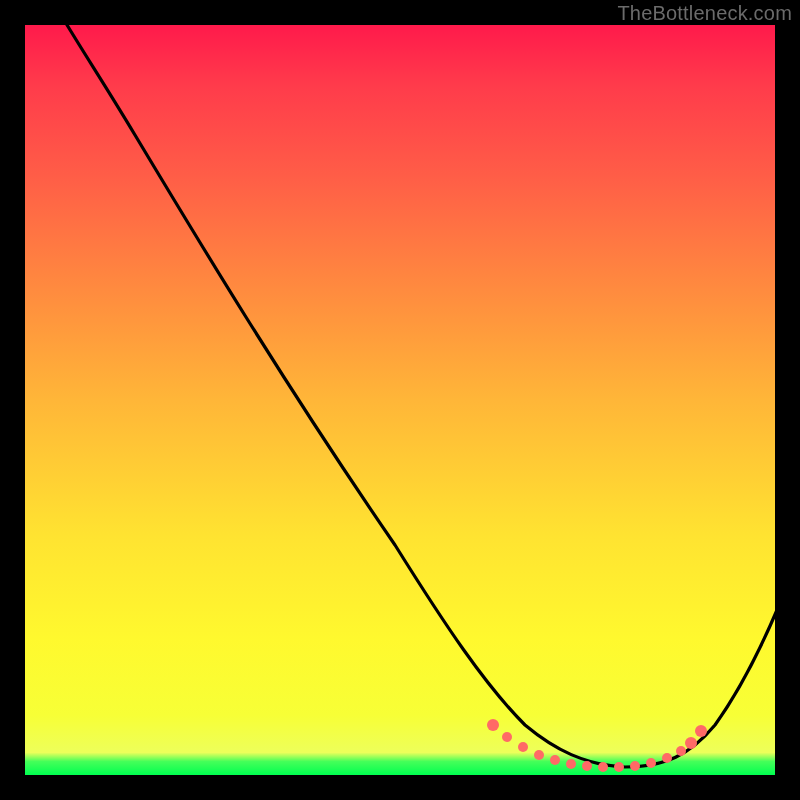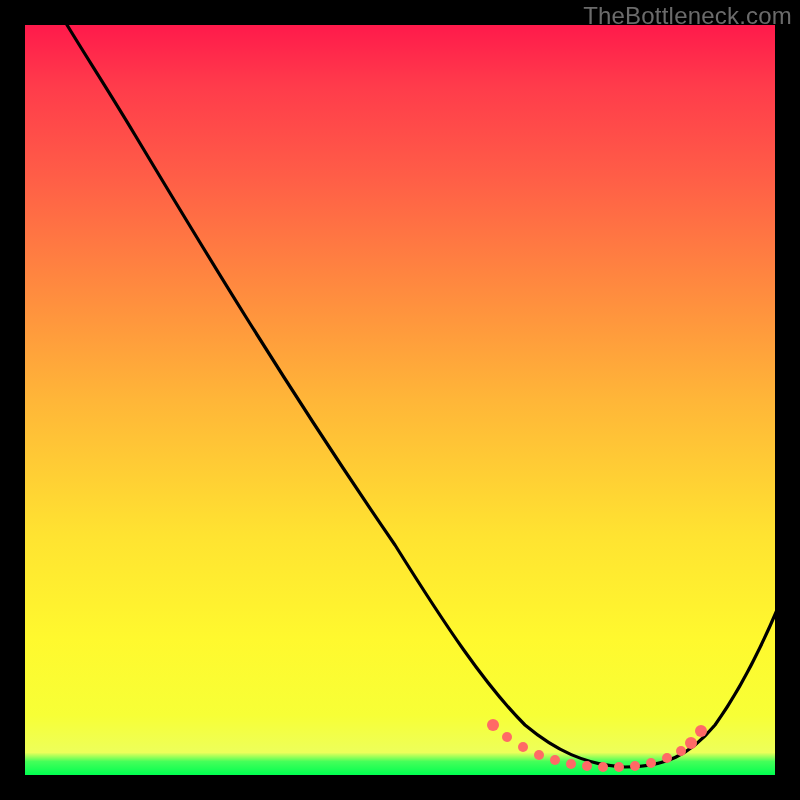--- a/index.html
+++ b/index.html
@@ -44,21 +44,21 @@
     top: 0;
     width: 750px;
     height: 750px;
     overflow: visible;
   }
   .watermark {
     position: absolute;
     top: 2px;
     right: 8px;
     color: #6b6b6b;
-    font-size: 24px;
+    font-size: 20px;
     letter-spacing: 0.2px;
   }
 </style>
 </head>
 <body>
 
 <div class="stage">
 
   <div class="plot-box">
 

